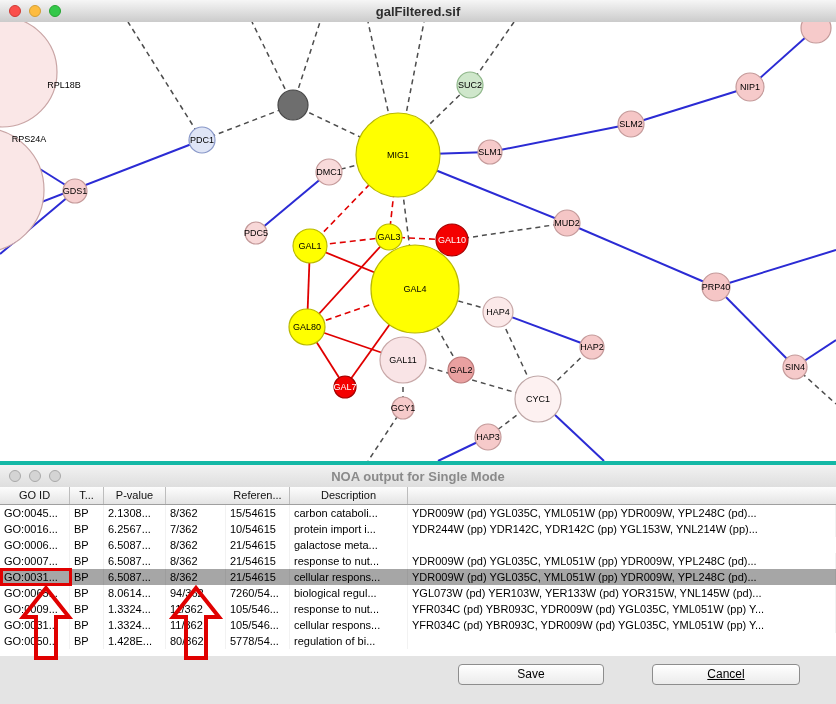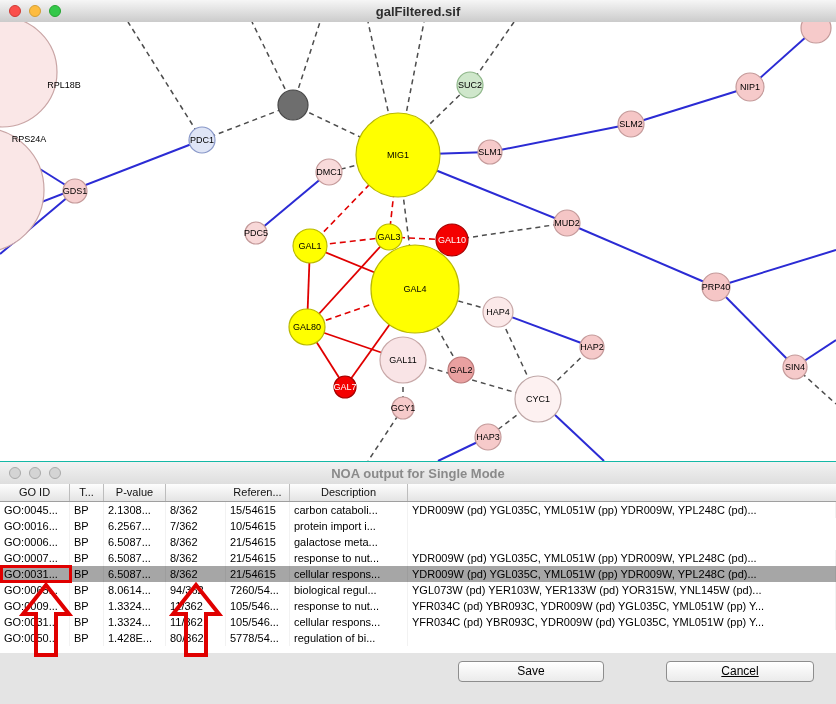--- a/index.html
+++ b/index.html
@@ -23,21 +23,21 @@
   .light{width:12px;height:12px;border-radius:50%;box-sizing:border-box;}
   .light.red{background:#fb4f4b;border:1px solid #ce3a35;}
   .light.yellow{background:#fdbc40;border:1px solid #d39f35;}
   .light.green{background:#34c84a;border:1px solid #26a532;}
   .light.gray{background:#d4d4d4;border:1px solid #a9a9a9;}
   .canvas{position:absolute;top:22px;left:0;width:836px;height:439px;background:#ffffff;}
   .canvas svg{display:block;}
 
   .window-bottom{
     position:absolute;left:0;top:461px;width:836px;height:190px;
-    background:#e2e2e2;border-top:1px solid #14b8a6;box-sizing:border-box;
+    background:#e2e2e2;border-top:4px solid #14b8a6;box-sizing:border-box;
   }
   
   .table-wrap{position:absolute;top:22px;left:0;width:836px;height:169px;background:#fff;overflow:hidden;}
   .thead{display:flex;height:18px;background:linear-gradient(#fdfdfd,#e4e4e4);border-bottom:1px solid #9f9f9f;box-sizing:border-box;}
   .th{
     font-size:11px;line-height:17px;text-align:center;color:#111;
     border-right:1px solid #bdbdbd;box-sizing:border-box;
     overflow:hidden;white-space:nowrap;flex:0 0 auto;
   }
   .trow{display:flex;height:16px;}
@@ -50,21 +50,21 @@
   
   .btn{
     position:absolute;top:199px;height:21px;box-sizing:border-box;
     border:1px solid #8d8d8d;border-radius:4px;
     background:linear-gradient(#ffffff,#ebebeb);
     font-size:12px;color:#000;text-align:center;line-height:19px;
     box-shadow:inset 0 1px 0 rgba(255,255,255,.7);
     cursor:default;
   }
   .btn-save{left:458px;width:146px;}
-  .btn-cancel{left:666px;width:148px;text-decoration:underline;}
+  .btn-cancel{left:652px;width:148px;text-decoration:underline;}
   
   .annot-svg{position:absolute;left:0;top:0;width:836px;height:243px;pointer-events:none;z-index:6;}
 </style>
 </head>
 <body>
 
 <div class="window-top">
   <div class="titlebar">
     <div class="lights">
       <div class="light red"></div>
@@ -271,20 +271,21 @@
           <div class="td" style="width: 118px;">carbon cataboli...</div>
           <div class="td" style="width: 428px;">YDR009W (pd) YGL035C, YML051W (pp) YDR009W, YPL248C (pd)...</div>
         </div>
         <div class="trow">
           <div class="td" style="width: 70px;">GO:0016...</div>
           <div class="td" style="width: 34px;">BP</div>
           <div class="td" style="width: 62px;">6.2567...</div>
           <div class="td" style="width: 60px;">7/362</div>
           <div class="td" style="width: 64px;">10/54615</div>
           <div class="td" style="width: 118px;">protein import i...</div>
+          <div class="td" style="width: 428px;">YDR244W (pp) YDR142C, YDR142C (pp) YGL153W, YNL214W (pp)...</div>
         </div>
         <div class="trow">
           <div class="td" style="width: 70px;">GO:0006...</div>
           <div class="td" style="width: 34px;">BP</div>
           <div class="td" style="width: 62px;">6.5087...</div>
           <div class="td" style="width: 60px;">8/362</div>
           <div class="td" style="width: 64px;">21/54615</div>
           <div class="td" style="width: 118px;">galactose meta...</div>
         </div>
         <div class="trow">

